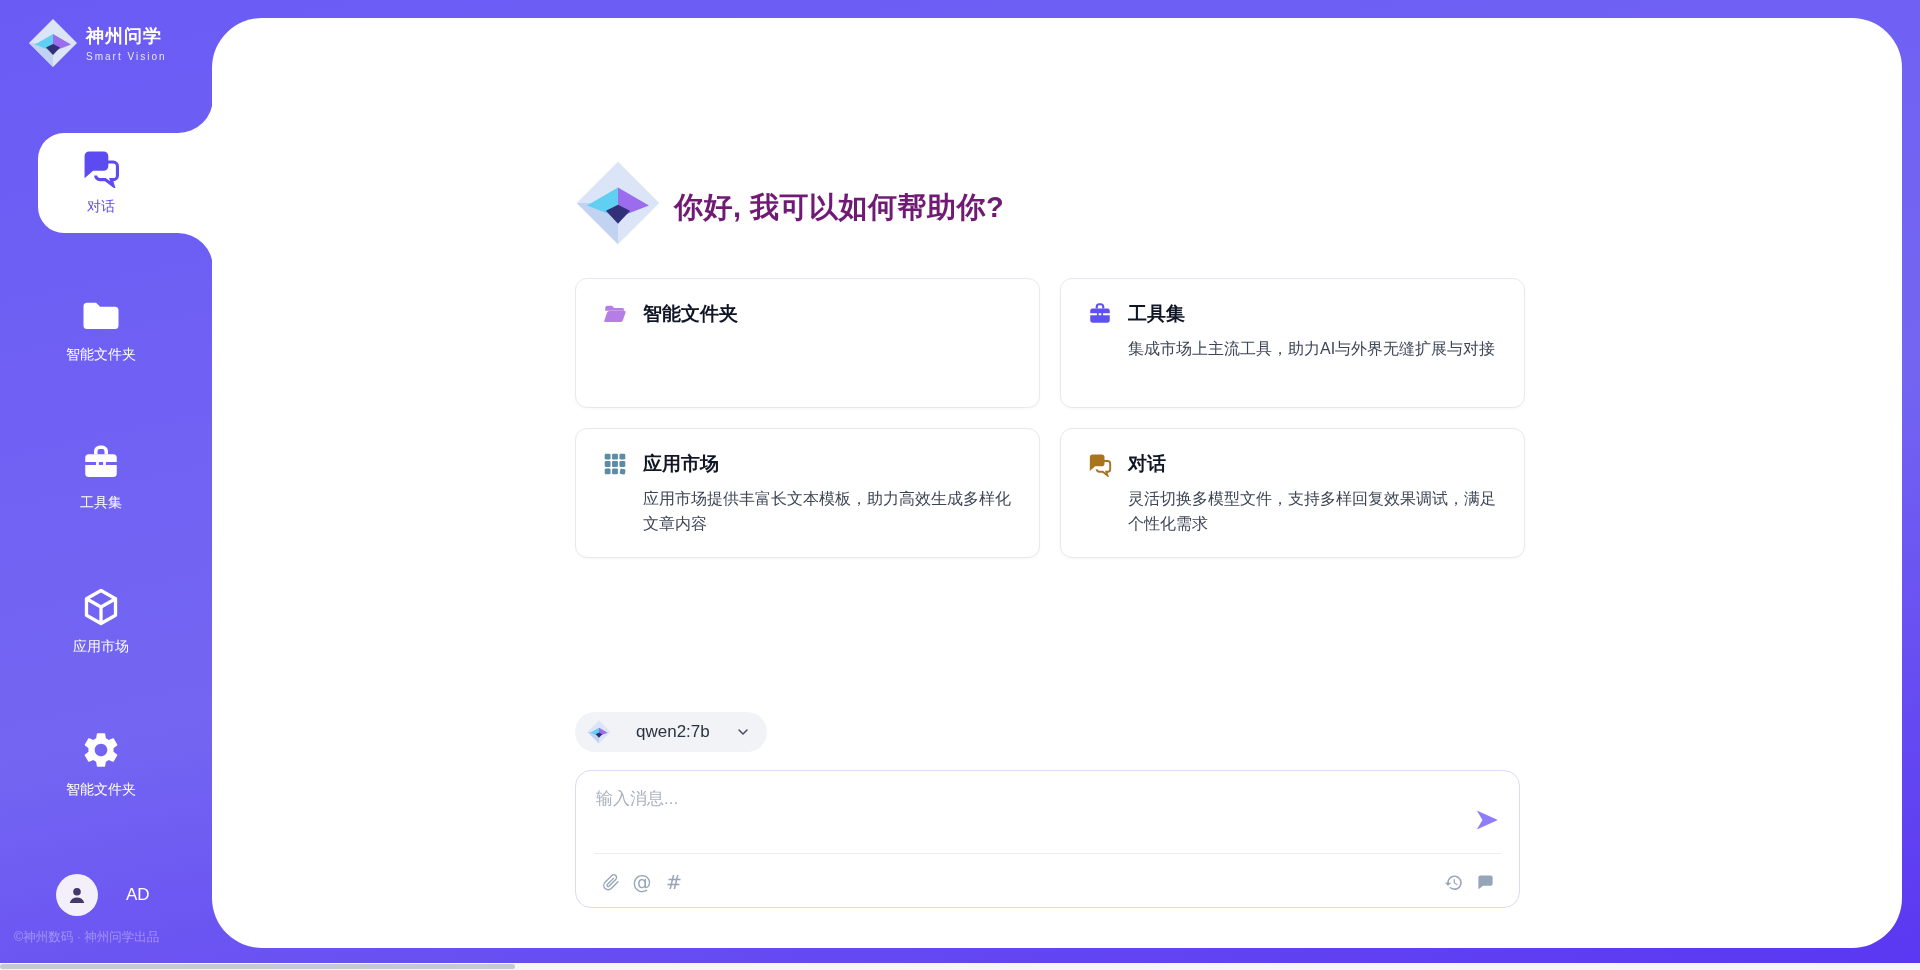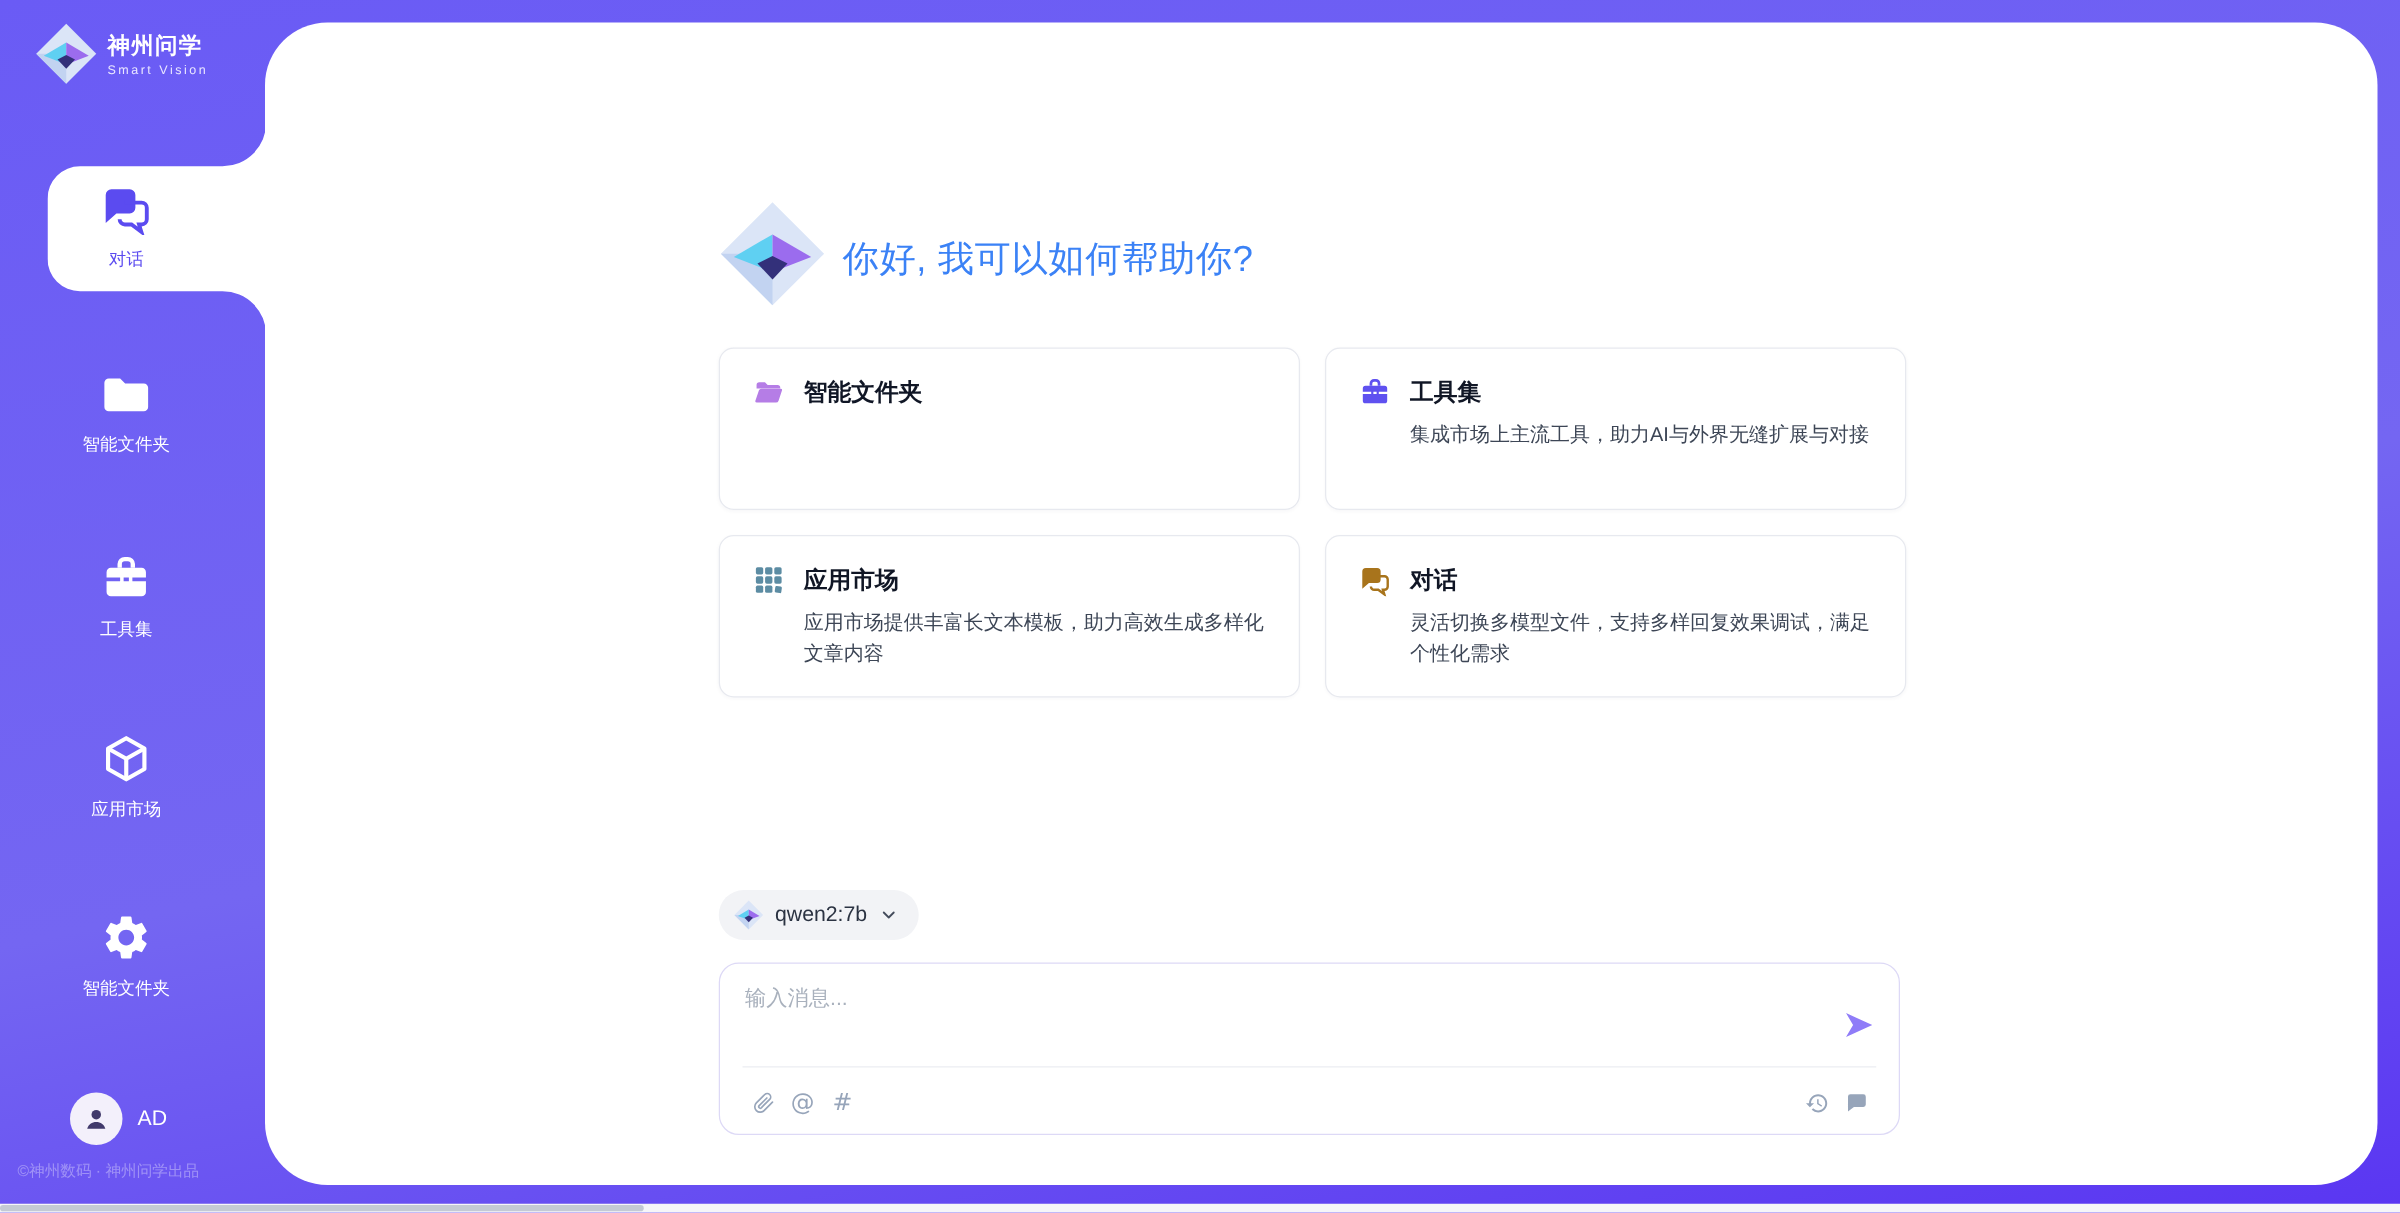--- a/index.html
+++ b/index.html
@@ -18,52 +18,52 @@
   .brand-text .en { color:#e9e6ff; font-size:10px; letter-spacing:2px; margin-top:3px; }
 
   .active-tab-shape { position:absolute; left:38px; top:98px; width:175px; height:170px; }
 
   .nav-item { position:absolute; left:28px; width:146px; text-align:center; cursor:pointer; }
   .nav-item .nico { display:inline-block; width:42px; height:42px; color:#fff; }
   .nav-item .nico svg { width:42px; height:42px; }
   .nav-item .nlabel { display:block; margin-top:6px; font-size:14px; color:#fff; }
   .nav-item.active .nico, .nav-item.active .nlabel { color:#5b4bf0; }
 
-  .user-row { position:absolute; left:56px; top:874px; display:flex; align-items:center; gap:12px; cursor:pointer; }
+  .user-row { position:absolute; left:56px; top:874px; display:flex; align-items:center; gap:28px; cursor:pointer; }
   .avatar { width:42px; height:42px; border-radius:50%; background:#f3f0fb; display:flex; align-items:center; justify-content:center; }
   .avatar svg { width:26px; height:26px; }
   .user-initials { color:#fff; font-size:17px; }
   .side-footer { position:absolute; left:14px; top:929px; width:196px; color:rgba(255,255,255,0.35); font-size:12.5px; white-space:nowrap; }
 
   
   .main-panel {
     position:absolute; left:212px; top:18px; width:1690px; height:930px;
     background:#ffffff; border-radius:50px;
   }
   .greet-logo { position:absolute; left:363px; top:142px; width:86px; height:86px; }
-  .greet-title { position:absolute; left:462px; top:170px; font-size:29px; font-weight:normal; color:#3b82f6; letter-spacing:0.5px; }
+  .greet-title { position:absolute; left:462px; top:170px; font-size:29px; font-weight:bold; color:#701a75; letter-spacing:0.5px; }
 
   .cards { position:absolute; left:363px; top:260px; width:950px; display:grid; grid-template-columns:465px 465px; grid-gap:20px; }
   .card {
     height:130px; background:#fff; border:1px solid #e7e9ef; border-radius:12px;
     padding:22px 24px 0 26px; cursor:pointer; box-shadow:0 1px 3px rgba(20,20,60,0.03);
   }
   .card-head { display:flex; align-items:center; gap:15px; }
   .card-head .cico { width:26px; height:26px; flex:0 0 26px; }
   .card-head .cico svg { width:26px; height:26px; }
   .card-title { font-size:19px; font-weight:bold; color:#101625; }
   .card-desc { margin:9px 0 0 41px; width:382px; font-size:16px; line-height:25px; color:#3d4656; }
   .ic-folder-open { color:#b57de6; }
   .ic-toolbox { color:#5f51f0; }
   .ic-apps { color:#5c8ca3; }
   .ic-chat-amber { color:#a8741c; }
 
   .model-pill {
     position:absolute; left:363px; top:694px; height:40px; padding:0 16px 0 12px;
-    background:#f2f3f6; border-radius:20px; display:inline-flex; align-items:center; gap:9px; cursor:pointer;
+    background:#f2f3f6; border-radius:20px; display:inline-flex; align-items:center; gap:25px; cursor:pointer;
   }
   .model-pill svg.mlogo { width:24px; height:24px; }
   .model-name { font-size:17px; color:#2b3342; }
   .model-pill .chev { width:16px; height:16px; color:#444c5c; }
 
   .composer {
     position:absolute; left:363px; top:752px; width:945px; height:138px;
     background:#fff; border:1px solid #ddd9f6; border-radius:16px;
   }
   .composer textarea {

